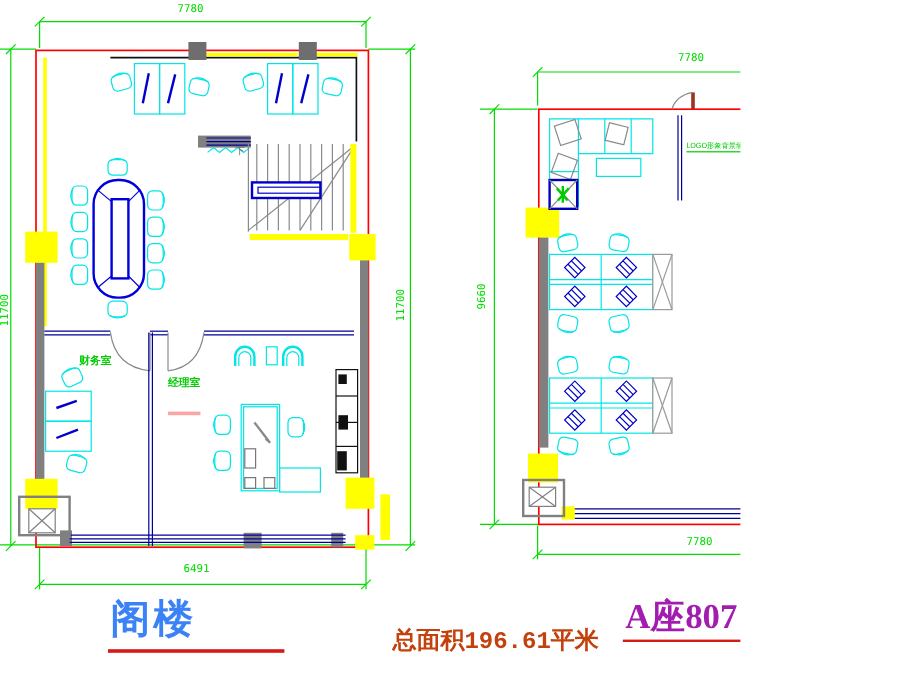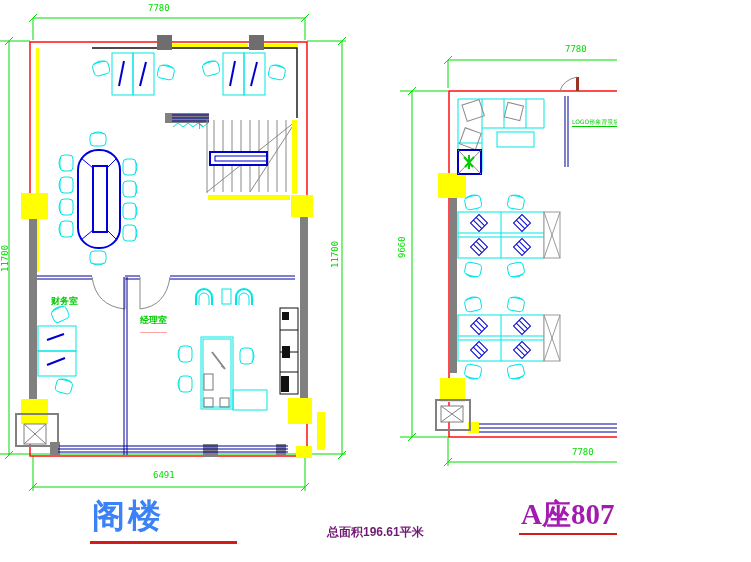--- a/index.html
+++ b/index.html
@@ -3,26 +3,26 @@
 <meta charset="utf-8">
 <style>
   html,body{margin:0;padding:0;background:#fff}
   #canvas{position:relative;width:617px;height:562px;background:#ffffff;overflow:hidden;
           font-family:"DejaVu Sans",sans-serif}
   #plan-svg{position:absolute;left:0;top:0}
   .t{position:absolute;line-height:1;white-space:nowrap}
   .dim{color:#00dd00;font-size:9px;font-family:"DejaVu Sans Mono",monospace}
   .dimv{transform:rotate(-90deg);transform-origin:0 0}
   .room{color:#00cc00;font-size:9px;font-weight:bold}
-  .uline{border-bottom:1px solid #fca5a5;padding-bottom:7px}
+  .uline{border-bottom:3px solid #fca5a5;padding-bottom:18px}
   .logol{color:#00cc00;font-size:6px;border-bottom:1px solid #00cc00;padding-bottom:1px}
   .stairlbl{color:#666;font-size:8px}
   .title-left{color:#3b82f6;font-size:33px;font-weight:bold;letter-spacing:3px}
   .title-right{color:#a21caf;font-size:29px;font-family:"Liberation Serif",serif;font-weight:bold}
-  .area{color:#701a75;font-size:12px;font-weight:bold;font-family:Liberation Sans, sans-serif}
+  .area{color:#c2410c;font-size:20px;font-weight:bold;font-family:Liberation Mono, monospace}
   .redline{position:absolute;background:#d51a1a}
 </style>
 </head>
 <body>
 
 <div id="canvas">
 
 <svg id="plan-svg" width="751" height="562" viewBox="0 0 751 562">
   <defs>
     <g id="chair">
@@ -364,21 +364,21 @@
 <span class="t dim" style="left:148px;top:4px">7780</span>
 <span class="t dim dimv" style="left:1px;top:272px">11700</span>
 <span class="t dim dimv" style="left:331px;top:268px">11700</span>
 <span class="t dim" style="left:153px;top:471px">6491</span>
 
 <span class="t dim" style="left:565px;top:45px">7780</span>
 <span class="t dim dimv" style="left:398px;top:258px">9660</span>
 <span class="t dim dimv" style="left:743px;top:272px">6730</span>
 <span class="t dim" style="left:572px;top:448px">7780</span>
 
-<span class="t room" style="left:51px;top:297px">财务室</span>
+<span class="t room" style="left:66px;top:297px">财务室</span>
 <span class="t room uline" style="left:140px;top:316px">经理室</span>
 <span class="t logol" style="left:572px;top:119px">LOGO形象背景墙</span>
 
 <span class="t stairlbl" style="left:196px;top:122px">下</span>
 <span class="t stairlbl" style="left:618px;top:147px">上</span>
 
 <span class="t title-left" style="left:92px;top:499px">阁楼</span>
 <div class="redline" style="left:90px;top:541px;width:147px;height:3px"></div>
 
 <span class="t title-right" style="left:521px;top:500px">A座807</span>

